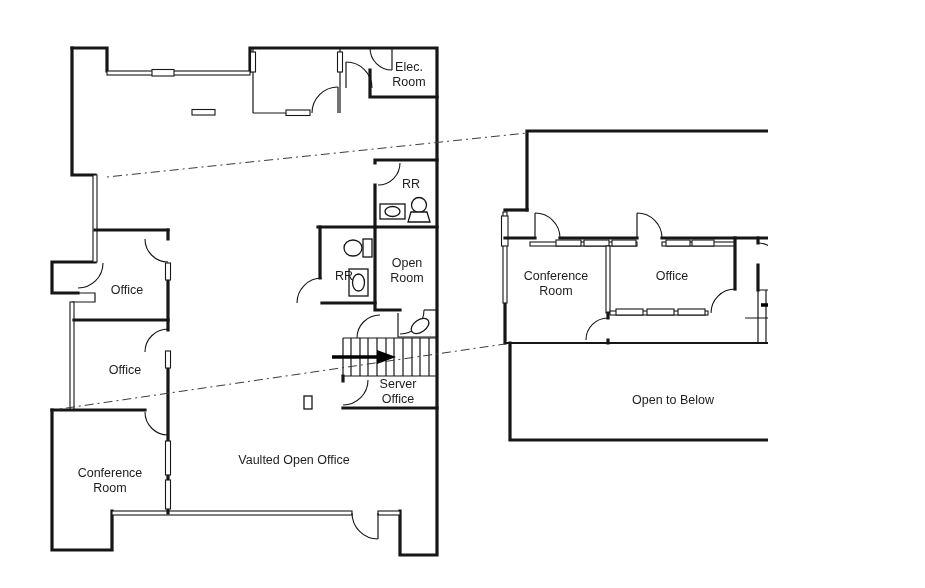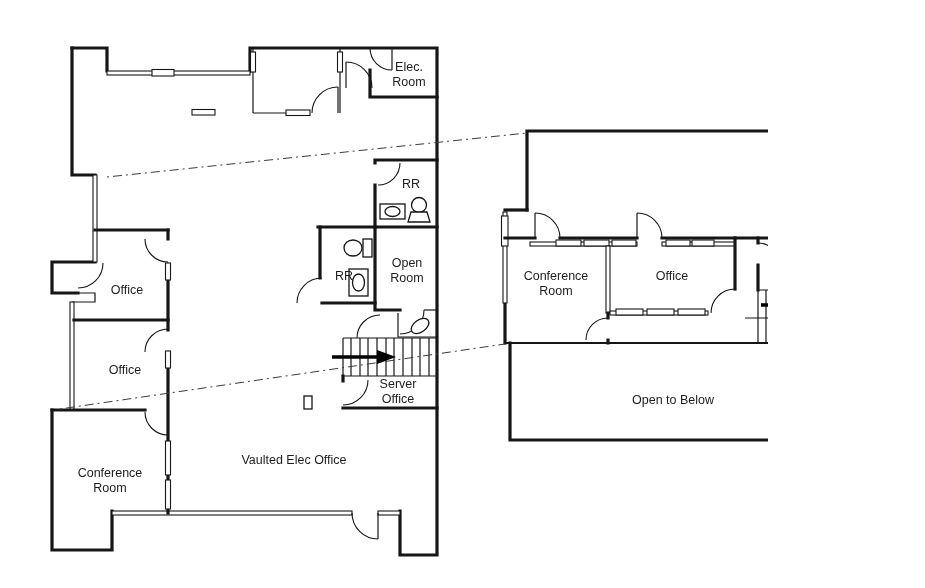--- a/index.html
+++ b/index.html
@@ -201,20 +201,20 @@
 <div class="label" style="left:398px;top:392px">
       <span style="display:block">Server</span>
       <span style="display:block">Office</span>
     </div>
 <div class="label" style="left:127px;top:290px">Office</div>
 <div class="label" style="left:125px;top:370px">Office</div>
 <div class="label" style="left:110px;top:481px">
       <span style="display:block">Conference</span>
       <span style="display:block">Room</span>
     </div>
-<div class="label" style="left:294px;top:460px">Vaulted Elec Office</div>
+<div class="label" style="left:294px;top:460px">Vaulted Open Office</div>
 <div class="label" style="left:556px;top:284px">
       <span style="display:block">Conference</span>
       <span style="display:block">Room</span>
     </div>
 <div class="label" style="left:672px;top:276px">Office</div>
 <div class="label" style="left:673px;top:400px">Open to Below</div>
 </div>
 
 </body></html>

